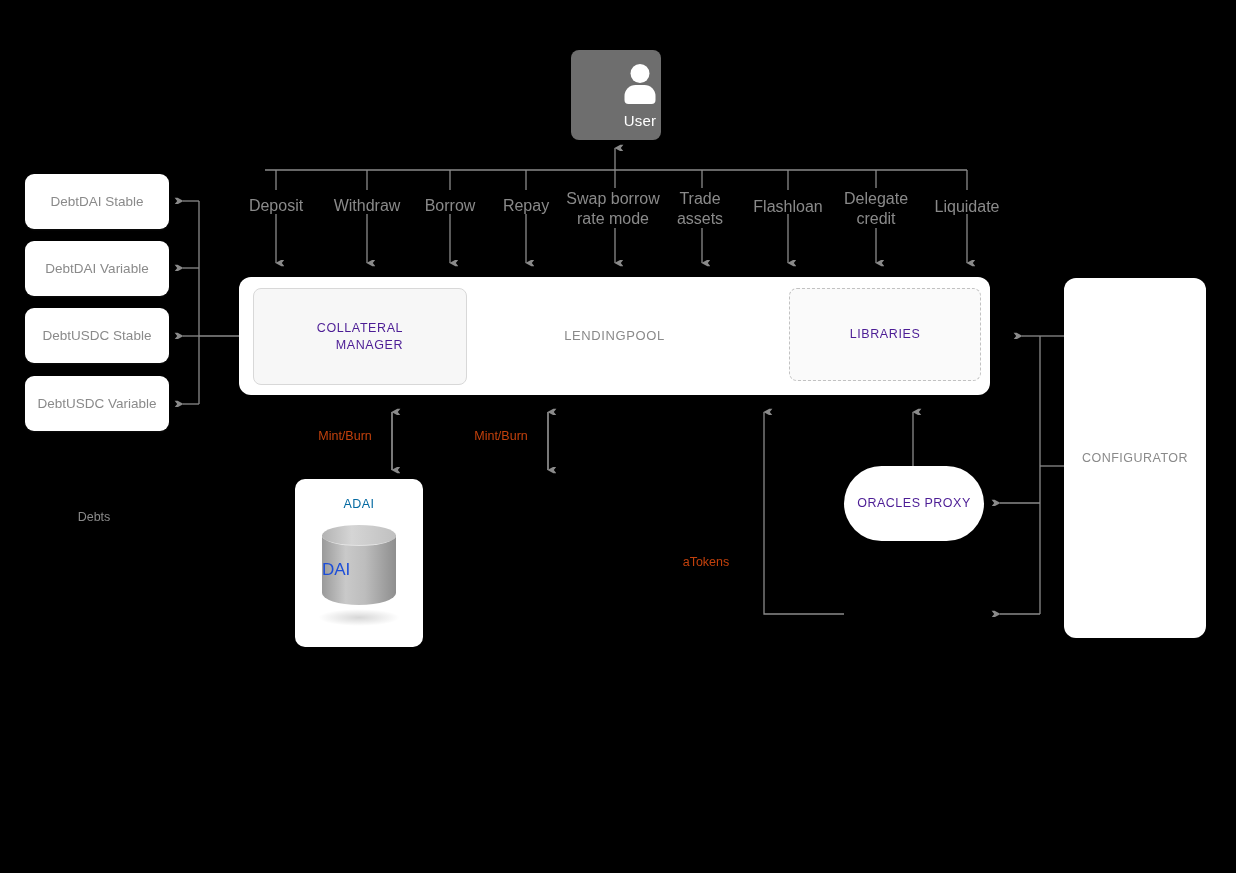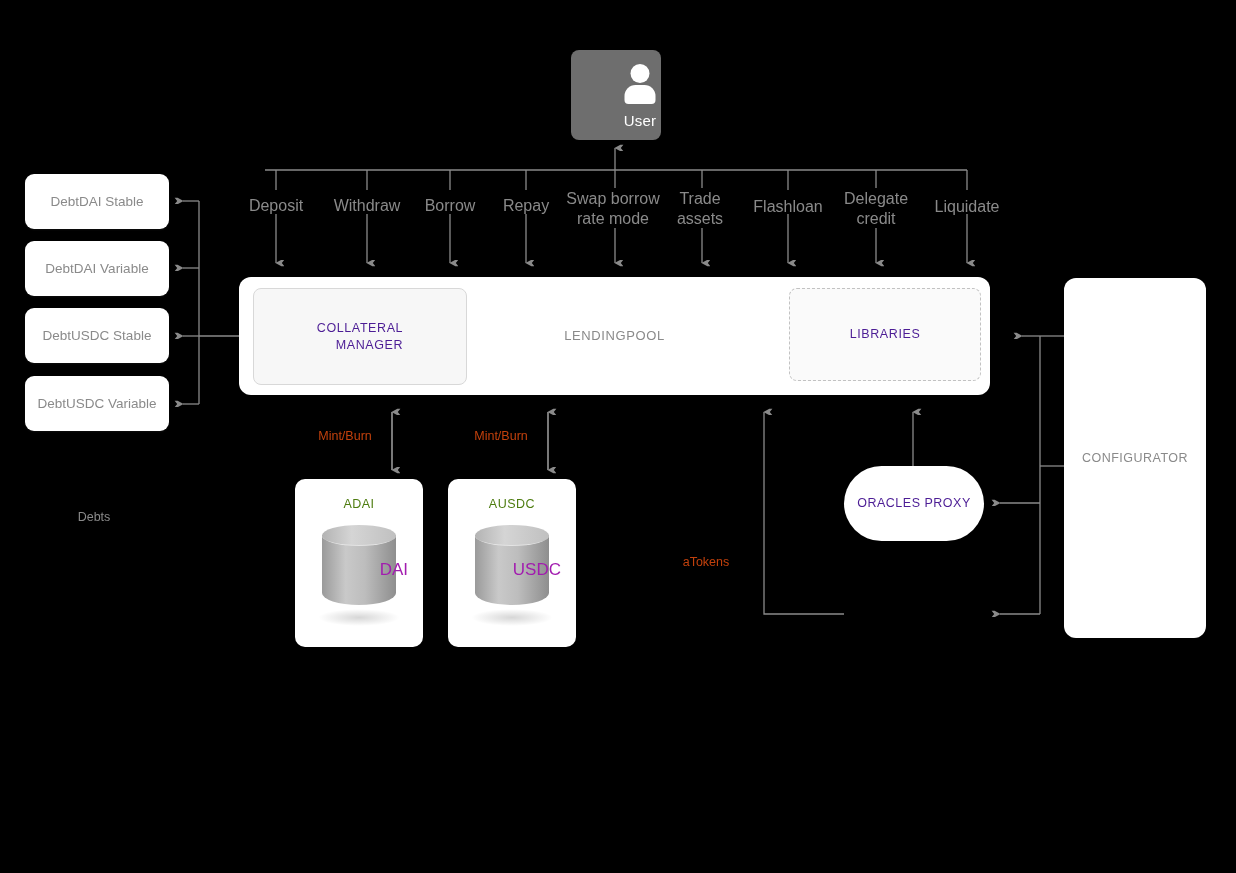--- a/index.html
+++ b/index.html
@@ -129,21 +129,21 @@
   .token-card {
     top: 479px; width: 128px; height: 168px;
     border-radius: 10px;
     flex-direction: column;
     justify-content: flex-start;
     padding-top: 17px;
   }
   .token-adai  { left: 295px; }
   .token-ausdc { left: 448px; }
   .token-name {
-    color: #4d7c0f;
+    color: #0369a1;
     font-size: 12.5px;
     letter-spacing: .5px;
   }
   .cyl-wrap {
     margin-top: 13px;
     position: relative;
     width: 86px; height: 104px;
   }
   .cyl {
     position: absolute; left: 6px; top: 0;
@@ -157,22 +157,22 @@
   }
   .cyl .top {
     position: absolute; left: 0; top: 0;
     width: 74px; height: 21px;
     border-radius: 50%;
     background: linear-gradient(to right, #b3b3b3 0%, #d5d5d5 40%, #c0c0c0 100%);
     border-bottom: 1px solid #e4e4e4;
   }
   .cyl .cyl-label {
     position: absolute; left: 0; top: 34px;
-    width: 86px; text-align: right;
-    color: #a21caf; font-size: 17px;
+    width: 86px; text-align: left;
+    color: #1d4ed8; font-size: 17px;
   }
   .cyl-shadow {
     position: absolute; left: 2px; top: 84px;
     width: 82px; height: 17px;
     background: radial-gradient(ellipse at center, rgba(0,0,0,.16) 0%, rgba(0,0,0,0) 70%);
   }
 
   
   .pill {
     width: 140px; height: 75px;
@@ -329,31 +329,20 @@
     <div class="cyl-wrap">
       <div class="cyl-shadow"></div>
       <div class="cyl">
         <div class="body"></div>
         <div class="top"></div>
         <div class="cyl-label">DAI</div>
       </div>
     </div>
   </div>
 
-  <div class="node token-card token-ausdc">
-    <div class="token-name">AUSDC</div>
-    <div class="cyl-wrap">
-      <div class="cyl-shadow"></div>
-      <div class="cyl">
-        <div class="body"></div>
-        <div class="top"></div>
-        <div class="cyl-label">USDC</div>
-      </div>
-    </div>
-  </div>
 
   <div class="edge-label" style="left:345px; top:429px;">Mint/Burn</div>
   <div class="edge-label" style="left:501px; top:429px;">Mint/Burn</div>
   <div class="edge-label" style="left:706px; top:555px;">aTokens</div>
 
   <div class="node pill oracles-proxy">
     <span>ORACLES PROXY</span>
   </div>
 
   <div class="node configurator-box">

